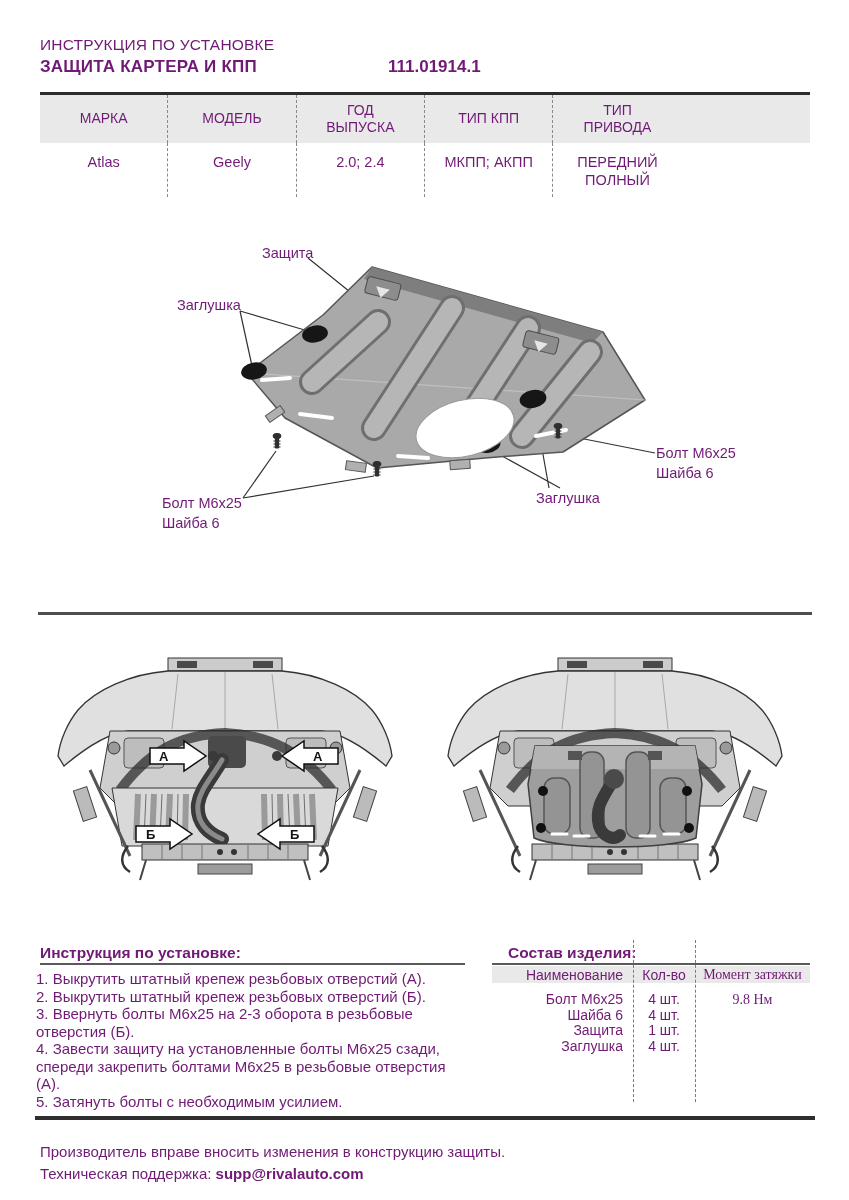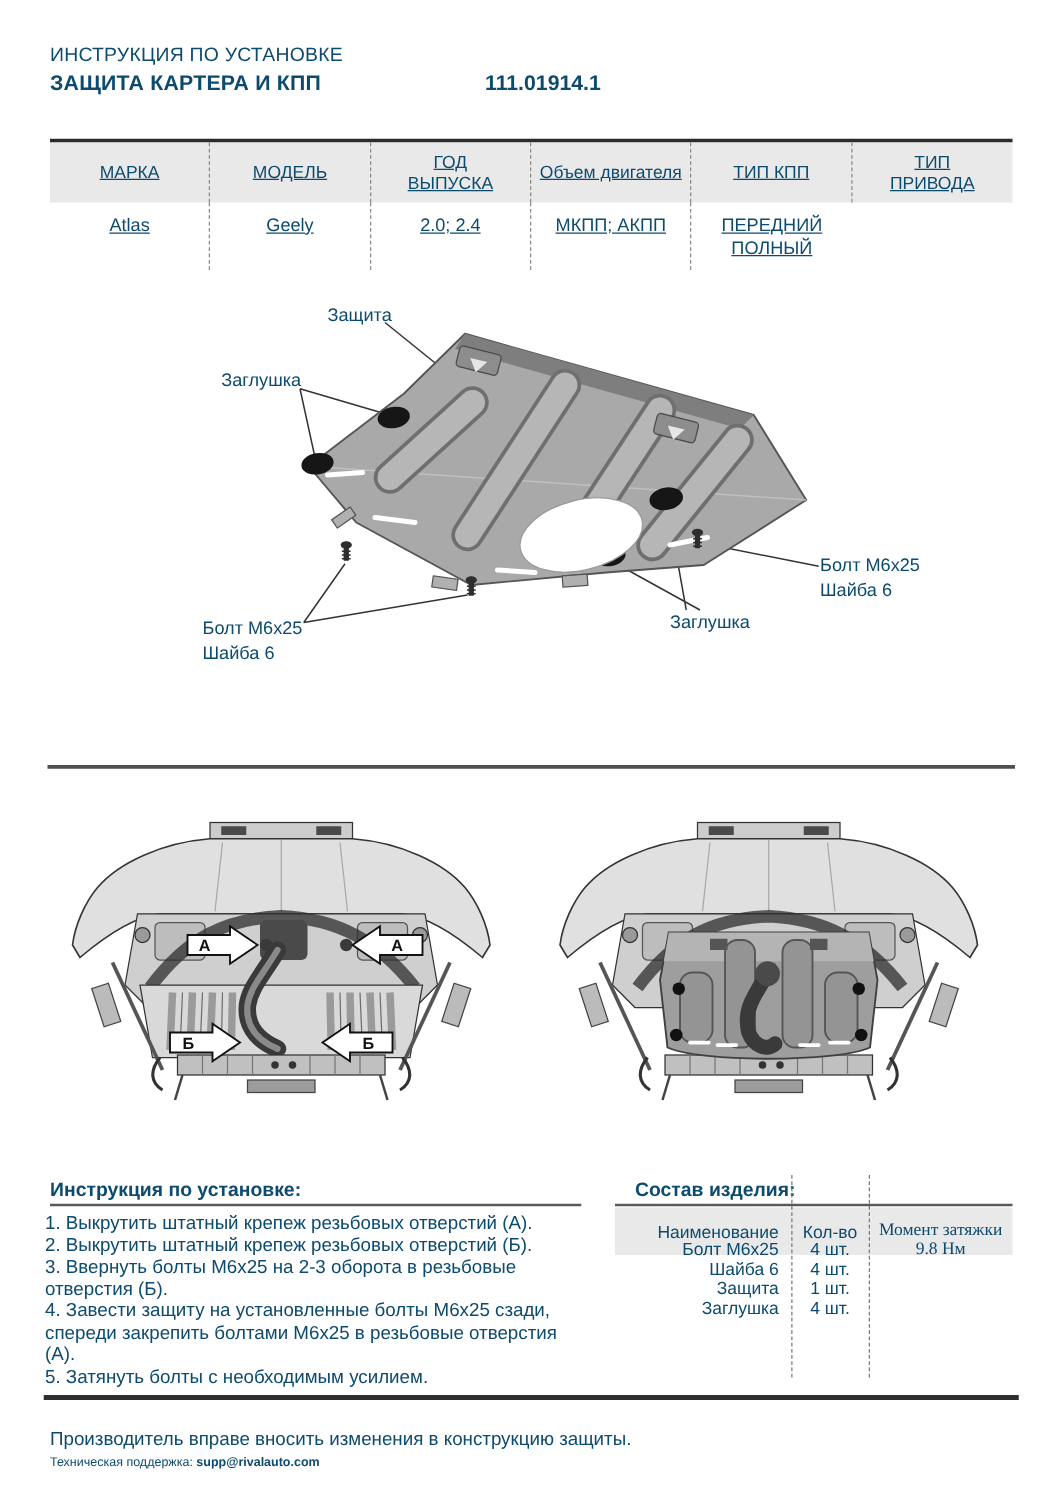--- a/index.html
+++ b/index.html
@@ -1,25 +1,25 @@
 <!DOCTYPE html>
 <html><head>
 <meta charset="utf-8">
 <style>
   html,body { margin:0; padding:0; background:#fff; }
   .page {
     position:relative; width:849px; height:1200px; background:#ffffff;
-    font-family:"Liberation Sans", sans-serif; color:#0c4a6e; overflow:hidden;
+    font-family:"Liberation Sans", sans-serif; color:#701a75; overflow:hidden;
   }
   
   .hdr-line1 { position:absolute; left:40px; top:36px; font-size:15.5px; letter-spacing:.2px; }
   .hdr-line2 { position:absolute; left:40px; top:57px; font-size:17px; font-weight:bold; letter-spacing:.2px; }
   .hdr-part  { position:absolute; left:388px; top:57px; font-size:17px; font-weight:bold; }
   
-  .spec-table { position:absolute; left:40px; top:111px; width:770px; border-top:3px solid #2b2b2b;text-decoration:underline; }
+  .spec-table { position:absolute; left:40px; top:92px; width:770px; border-top:3px solid #2b2b2b; }
   .spec-row { display:grid; grid-template-columns:repeat(6,1fr); }
   .spec-row.head { background:#e9e9e9; }
   .spec-cell {
     display:flex; align-items:center; justify-content:center; text-align:center;
     white-space:pre-line; font-size:14px; line-height:1.25; padding:6px 4px;
     border-right:1px dashed #8a8a8a; min-height:36px;
   }
   .spec-cell:last-child { border-right:none; }
   .spec-row.body .spec-cell { font-size:14.5px; align-items:flex-start; padding-top:10px; min-height:38px; }
   
@@ -31,52 +31,51 @@
   
   .rule-mid    { position:absolute; left:38px;  top:612px;  width:774px; height:2.5px; background:#4f4f4f; }
   .rule-bottom { position:absolute; left:35px;  top:1116px; width:780px; height:3.5px; background:#2e2e2e; }
   
   .instr-title { position:absolute; left:40px; top:944px; font-size:15.5px; font-weight:bold; }
   .instr-rule  { position:absolute; left:40px; top:963px; width:425px; height:2px; background:#5a5a5a; }
   .instr-steps { position:absolute; left:36px; top:970px; width:430px; font-size:15px; line-height:17.5px; }
   
   .parts-title { position:absolute; left:508px; top:944px; font-size:15.5px; font-weight:bold; }
   .parts-rule  { position:absolute; left:492px; top:963px; width:318px; height:2px; background:#5a5a5a; }
-  .parts-head  { position:absolute; left:492px; top:966px; width:318px; height:38px; background:#e9e9e9;
+  .parts-head  { position:absolute; left:492px; top:966px; width:318px; height:17px; background:#e9e9e9;
                  display:grid; grid-template-columns:141px 62px 115px; align-items:center; font-size:14px; }
   .parts-rows  { position:absolute; left:492px; top:992px; width:318px; font-size:14px; }
   .parts-row   { display:grid; grid-template-columns:141px 62px 115px; line-height:15.5px; }
   .c-name { text-align:right; padding-right:10px; }
   .c-qty  { text-align:center; }
   .c-trq  { text-align:center;font-family:Liberation Serif, serif; }
   .dash-v { position:absolute; top:940px; height:162px; width:0; border-left:1px dashed #7a7a7a; }
   .dash-v.d1 { left:633px; }
   .dash-v.d2 { left:695px; }
   
   .foot-line1 { position:absolute; left:40px; top:1143px; font-size:15px; }
-  .foot-line2 { position:absolute; left:40px; top:1165px; font-size:10px; }
+  .foot-line2 { position:absolute; left:40px; top:1165px; font-size:15px; }
   .foot-line2 b { font-weight:bold; }
   svg text.marker { font-family:"Liberation Sans", sans-serif; font-size:13px; font-weight:bold; fill:#111; }
 </style>
 </head>
 <body>
 
 <div class="page">
 
   <div class="hdr-line1">ИНСТРУКЦИЯ ПО УСТАНОВКЕ</div>
   <div class="hdr-line2">ЗАЩИТА КАРТЕРА И КПП</div>
   <div class="hdr-part">111.01914.1</div>
 
   <div class="spec-table">
     <div class="spec-row head">
       <div class="spec-cell">МАРКА</div>
       <div class="spec-cell">МОДЕЛЬ</div>
       <div class="spec-cell">ГОД
 ВЫПУСКА</div>
-      <div class="spec-cell">Объем двигателя</div>
       <div class="spec-cell">ТИП КПП</div>
       <div class="spec-cell">ТИП
 ПРИВОДА</div>
     </div>
     <div class="spec-row body">
       <div class="spec-cell">Atlas</div>
       <div class="spec-cell">Geely</div>
       <div class="spec-cell">2.0; 2.4</div>
       <div class="spec-cell">МКПП; АКПП</div>
       <div class="spec-cell">ПЕРЕДНИЙ

